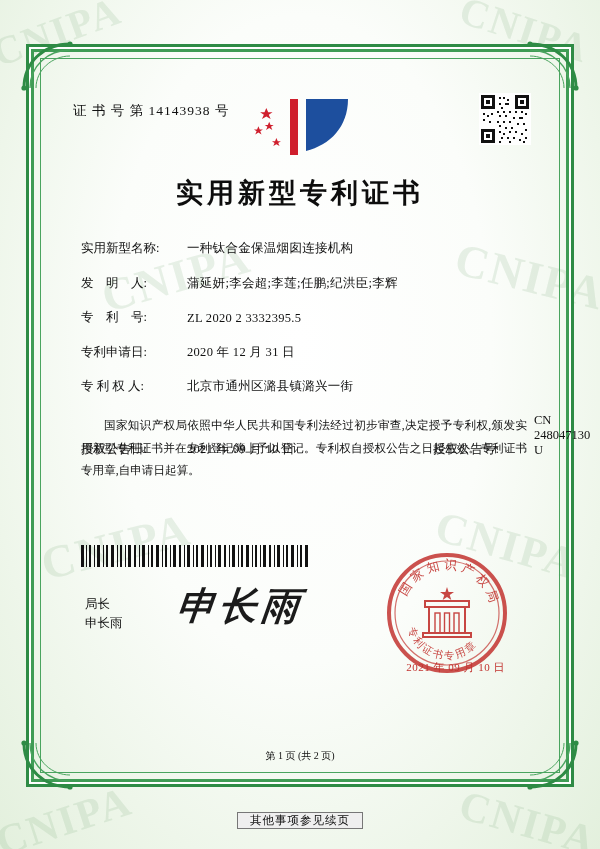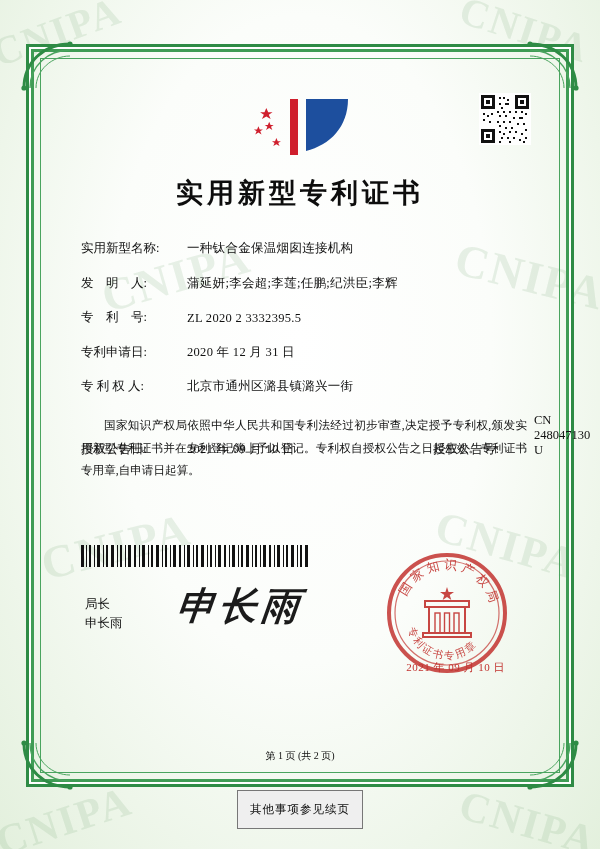--- a/index.html
+++ b/index.html
@@ -196,21 +196,21 @@
     color: #111;
   }
 
   .footer-note {
     position: absolute;
     left: 50%;
     transform: translateX(-50%);
     bottom: 20px;
     border: 1px solid #777;
     background: #efefef;
-    padding: 11px 12px;
+    padding: 0 12px;
     font-size: 11.5px;
     color: #111;
     letter-spacing: 1px;
   }
 </style>
 </head>
 <body>
 
 <div class="page">
 
@@ -258,20 +258,21 @@
       <path d="M4 50 C4 24 24 6 50 6" fill="none" stroke="#2e8b45" stroke-width="3"></path>
       <path d="M10 50 C10 28 28 12 50 12" fill="none" stroke="#4aa45f" stroke-width="1.4"></path>
       <path d="M16 50 C16 32 32 18 50 18" fill="none" stroke="#4aa45f" stroke-width="1"></path>
       <circle cx="50" cy="6" r="2.6" fill="#2e8b45"></circle>
       <circle cx="4" cy="50" r="2.6" fill="#2e8b45"></circle>
     </svg>
   </div>
 
   <div class="content">
 
+    <div class="cert-no">证 书 号 第 14143938 号</div>
 
     <div class="logo">
       <svg width="112" height="68" viewBox="0 0 112 68">
         <path d="M54 6 L104 6 C104 34 86 52 62 58 L62 6 Z" fill="#1d4f9e"></path>
         <path d="M54 6 L54 62 L46 62 L46 6 Z" fill="#cf1f2d"></path>
         <path d="M54 6 L72 6 C72 26 64 40 54 48 Z" fill="#ffffff" opacity="0.0"></path>
         <polygon points="26,12 29,19 36,19 30,23 33,30 26,26 19,30 22,23 16,19 23,19" fill="#cf1f2d" transform="scale(0.62) translate(10,12)"></polygon>
         <polygon points="26,12 29,19 36,19 30,23 33,30 26,26 19,30 22,23 16,19 23,19" fill="#cf1f2d" transform="scale(0.45) translate(30,52)"></polygon>
         <polygon points="26,12 29,19 36,19 30,23 33,30 26,26 19,30 22,23 16,19 23,19" fill="#cf1f2d" transform="scale(0.45) translate(6,62)"></polygon>
         <polygon points="26,12 29,19 36,19 30,23 33,30 26,26 19,30 22,23 16,19 23,19" fill="#cf1f2d" transform="scale(0.45) translate(46,88)"></polygon>

